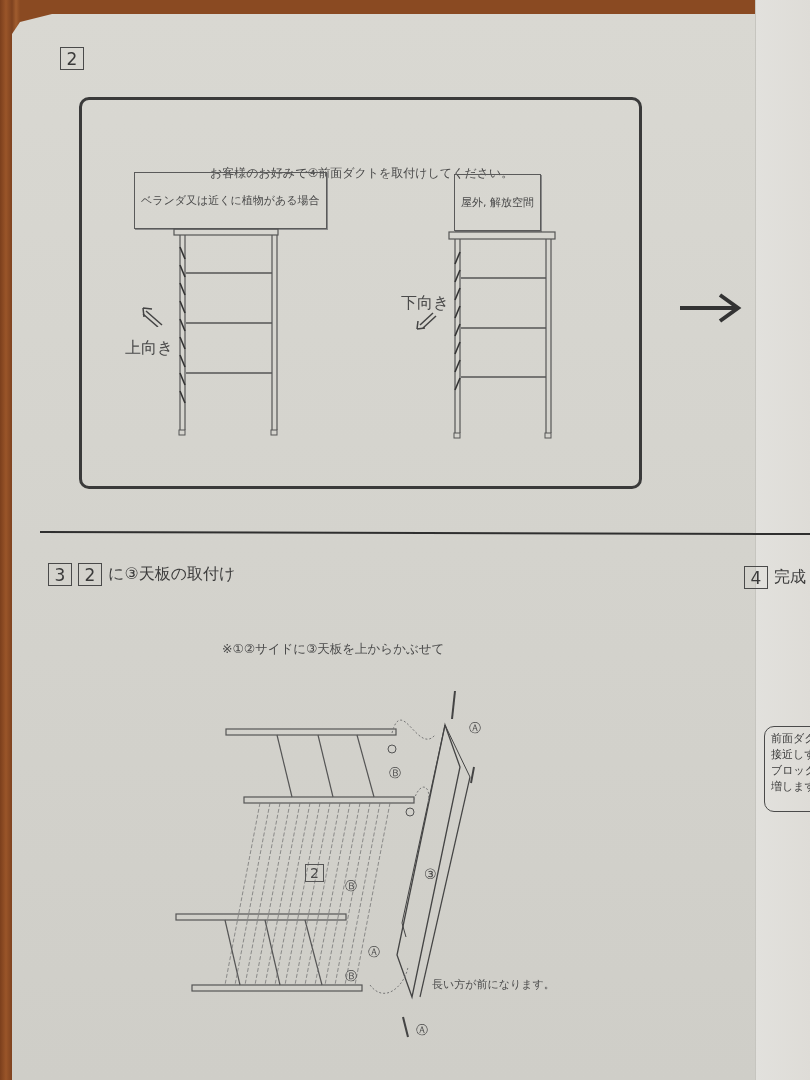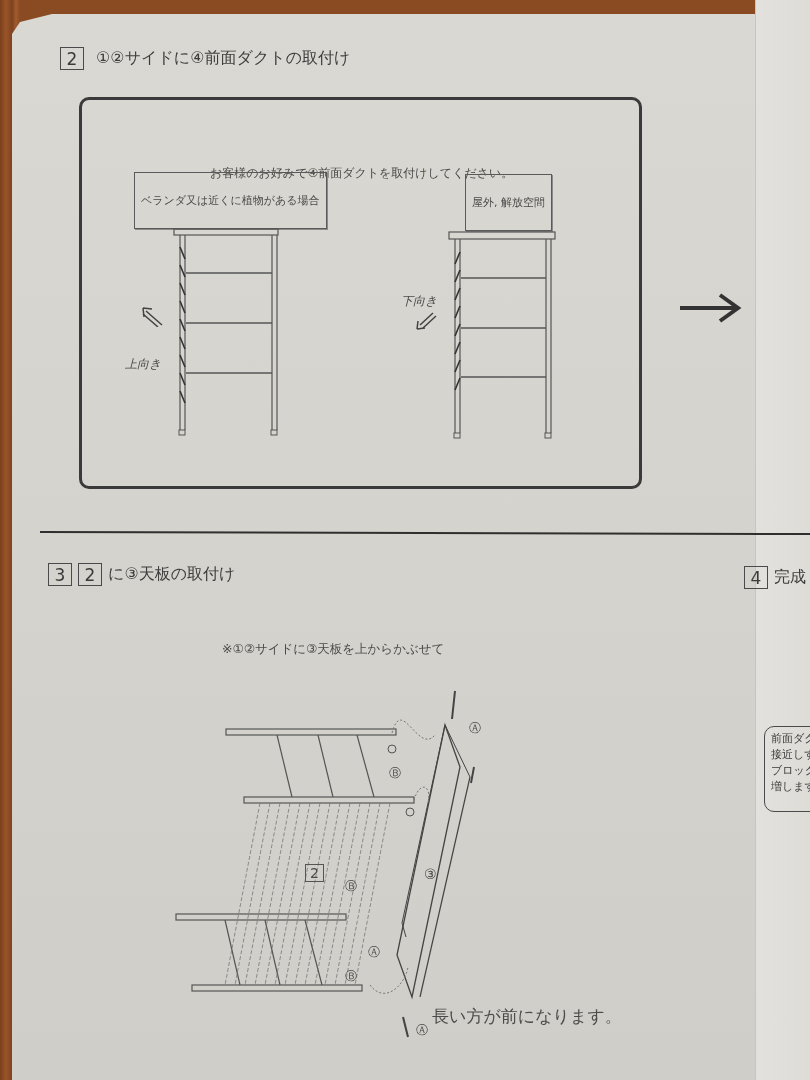--- a/index.html
+++ b/index.html
@@ -37,21 +37,21 @@
       border: 3px solid #3a3a3a; border-radius: 10px;
     }
     .instruction {
       position: absolute; font-size: 12px; color: #4a4a4a; white-space: nowrap; margin-top: 48px;
     }
     .label-box {
       position: absolute; border: 1.5px solid #5a5a5a; padding: 20px 6px;
       font-size: 11px; color: #4a4a4a; white-space: nowrap;
       box-shadow: 1px 1px 0 #8a8a8a;
     }
-    .dir-label { position: absolute; font-size: 12px; color: #4a4a4a; font-style: italic; }
+    .dir-label { position: absolute; font-size: 16px; color: #4a4a4a; }
     .divider {
       position: absolute; left: 40px; top: 532px; width: 770px; height: 0;
       border-top: 2px solid #2f2f2f; transform: rotate(0.15deg);
     }
     .note {
       position: absolute; font-size: 12.5px; color: #4a4a4a; text-align: left; line-height: 18px;
     }
     .side-note {
       position: absolute; left: 764px; top: 726px; width: 60px; height: 80px;
       border: 1.5px solid #4a4a4a; border-radius: 10px; padding: 4px 0 0 6px;
@@ -62,28 +62,27 @@
   </style>
 </head>
 <body>
 
 <div class="wood"></div>
 <div class="paper"></div>
 <div class="paper-right"></div>
 
 <div class="section-head" style="left:60px; top:47px;">
   <span class="num-box">2</span>
-  <span style="margin-left:6px;">①②サイドに④前面ダクトの取付け</span>
 </div>
 
 <div class="frame"></div>
 <div class="instruction" style="left:210px; top:117px;">お客様のお好みで④前面ダクトを取付けしてください。</div>
 
 <div class="label-box" style="left:134px; top:172px;">ベランダ又は近くに植物がある場合</div>
-<div class="label-box" style="left:454px; top:174px;margin-left:11px;">屋外, 解放空間</div>
+<div class="label-box" style="left:454px; top:174px;">屋外, 解放空間</div>
 
 <svg style="left:130px; top:225px;" width="170" height="215" viewBox="0 0 170 215">
   <rect x="44" y="4" width="104" height="6" fill="none" stroke="#555" stroke-width="1.2"></rect>
   <line x1="50" y1="10" x2="50" y2="205" stroke="#555" stroke-width="1.2"></line>
   <line x1="55" y1="10" x2="55" y2="205" stroke="#555" stroke-width="1.2"></line>
   <line x1="142" y1="10" x2="142" y2="205" stroke="#555" stroke-width="1.2"></line>
   <line x1="147" y1="10" x2="147" y2="205" stroke="#555" stroke-width="1.2"></line>
   <line x1="56" y1="48" x2="142" y2="48" stroke="#555" stroke-width="1.6"></line>
   <line x1="56" y1="98" x2="142" y2="98" stroke="#555" stroke-width="1.6"></line>
   <line x1="56" y1="148" x2="142" y2="148" stroke="#555" stroke-width="1.6"></line>
@@ -98,21 +97,21 @@
       <line x1="50" y1="148" x2="55" y2="160"></line>
     <line x1="50" y1="166" x2="55" y2="178"></line>
   </g>
   <rect x="49" y="205" width="6" height="5" fill="none" stroke="#555"></rect>
   <rect x="141" y="205" width="6" height="5" fill="none" stroke="#555"></rect>
 </svg>
 <svg style="left:140px; top:305px;" width="26" height="22" viewBox="0 0 26 22">
   <path d="M22 20 L6 6 M18 22 L3 9" stroke="#444" stroke-width="1.5" fill="none"></path>
   <path d="M3 3 L12 4 M3 3 L4 12" stroke="#444" stroke-width="1.5" fill="none"></path>
 </svg>
-<div class="dir-label" style="left:125px; top:356px;">上向き</div>
+<div class="dir-label" style="left:125px; top:338px;">上向き</div>
 
 <svg style="left:445px; top:228px;" width="120" height="215" viewBox="0 0 120 215">
   <rect x="4" y="4" width="106" height="7" fill="none" stroke="#555" stroke-width="1.2"></rect>
   <line x1="10" y1="11" x2="10" y2="205" stroke="#555" stroke-width="1.2"></line>
   <line x1="15" y1="11" x2="15" y2="205" stroke="#555" stroke-width="1.2"></line>
   <line x1="101" y1="11" x2="101" y2="205" stroke="#555" stroke-width="1.2"></line>
   <line x1="106" y1="11" x2="106" y2="205" stroke="#555" stroke-width="1.2"></line>
   <line x1="16" y1="50" x2="101" y2="50" stroke="#555" stroke-width="1.6"></line>
   <line x1="16" y1="100" x2="101" y2="100" stroke="#555" stroke-width="1.6"></line>
   <line x1="16" y1="149" x2="101" y2="149" stroke="#555" stroke-width="1.6"></line>
@@ -201,21 +200,21 @@
   <circle cx="240" cy="127" r="4" fill="none" stroke="#555"></circle>
 </svg>
 
 <div class="callout" style="left:469px; top:720px;">Ⓐ</div>
 <div class="callout" style="left:389px; top:765px;">Ⓑ</div>
 <div class="callout" style="left:305px; top:864px; border:1.5px solid #555; padding:0 4px; font-size:14px;">2</div>
 <div class="callout" style="left:424px; top:866px; font-size:14px;">③</div>
 <div class="callout" style="left:345px; top:878px;">Ⓑ</div>
 <div class="callout" style="left:368px; top:944px;">Ⓐ</div>
 <div class="callout" style="left:345px; top:968px;">Ⓑ</div>
-<div class="callout" style="left:432px; top:1005px; font-size:17px;">長い方が前になります。</div>
+<div class="callout" style="left:432px; top:977px; font-size:11px;">長い方が前になります。</div>
 <div class="callout" style="left:416px; top:1022px;">Ⓐ</div>
 
 <div class="section-head" style="left:744px; top:566px;">
   <span class="num-box">4</span>
   <span>完成</span>
 </div>
 <div class="side-note">
   <div>前面ダク</div>
   <div>接近しす</div>
   <div>ブロック</div>

